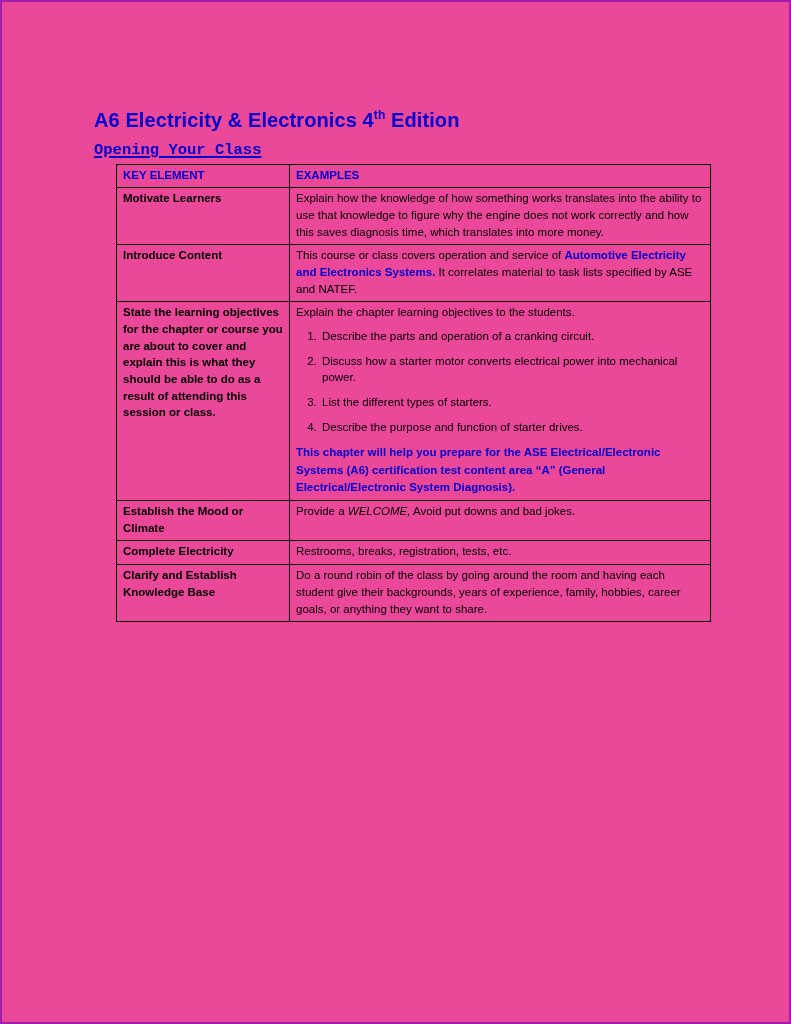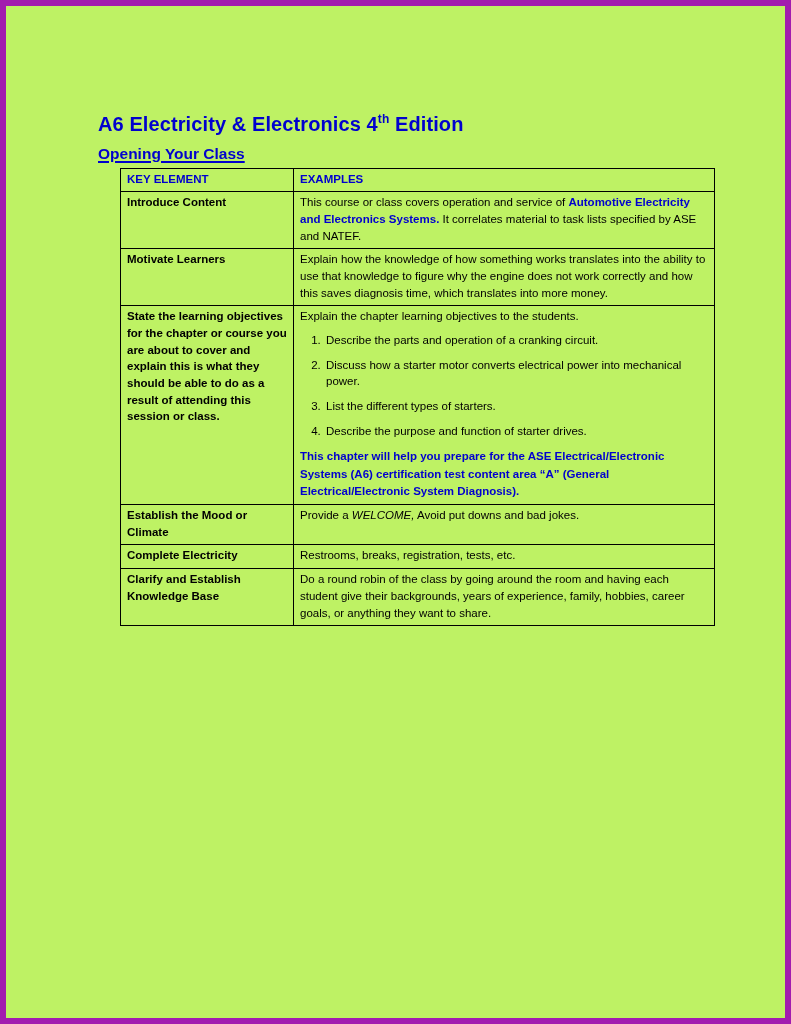--- a/index.html
+++ b/index.html
@@ -8,22 +8,22 @@
     width: 791px;
     height: 1024px;
     position: relative;
     font-family: "Liberation Sans", sans-serif;
     color: #000000;
     overflow: hidden;
   }
   .sheet {
     position: absolute;
     inset: 0;
-    border: 6px solid #a21caf;
-    background: #bef264;
+    border: 2px solid #a21caf;
+    background: #ec4899;
   }
   .content {
     position: absolute;
     left: 92px;
     top: 106px;
     width: 606px;
   }
   .doc-title {
     color: #0101CE;
     font-size: 20px;
@@ -42,20 +42,21 @@
   }
   .section-heading {
     color: #0101CE;
     font-size: 15.5px;
     font-weight: bold;
     margin-top: 9px;
     text-decoration: underline;
     text-decoration-thickness: 2px;
     text-underline-offset: 2px;
     display: inline-block;
+    font-family: Liberation Mono, monospace;
   }
   table.key-table {
     border-collapse: collapse;
     margin-top: 5px;
     margin-left: 22px;
     width: 594px;
     table-layout: fixed;
   }
   table.key-table th,
   table.key-table td {
@@ -107,27 +108,27 @@
         </colgroup>
       <thead>
         <tr>
           <th class="hdr">KEY ELEMENT</th>
           <th class="hdr">EXAMPLES</th>
         </tr>
       </thead>
       <tbody>
 
         <tr>
-          <td class="key">Introduce Content</td>
-          <td class="ex"><span>This course or class covers operation and service of </span><span class="blue-bold">Automotive Electricity and Electronics Systems.</span><span> It correlates material to task lists specified by ASE and NATEF.</span></td>
+          <td class="key">Motivate Learners</td>
+          <td class="ex">Explain how the knowledge of how something works translates into the ability to use that knowledge to figure why the engine does not work correctly and how this saves diagnosis time, which translates into more money.</td>
         </tr>
 
         <tr>
-          <td class="key">Motivate Learners</td>
-          <td class="ex">Explain how the knowledge of how something works translates into the ability to use that knowledge to figure why the engine does not work correctly and how this saves diagnosis time, which translates into more money.</td>
+          <td class="key">Introduce Content</td>
+          <td class="ex"><span>This course or class covers operation and service of </span><span class="blue-bold">Automotive Electricity and Electronics Systems.</span><span> It correlates material to task lists specified by ASE and NATEF.</span></td>
         </tr>
 
         <tr>
           <td class="key">State the learning objectives for the chapter or course you are about to cover and explain this is what they should be able to do as a result of attending this session or class.</td>
           <td class="ex">
             <p class="intro">Explain the chapter learning objectives to the students.</p>
             <ol>
               <li>Describe the parts and operation of a cranking circuit.</li>
               <li>Discuss how a starter motor converts electrical power into mechanical power.</li>
               <li>List the different types of starters.</li>

